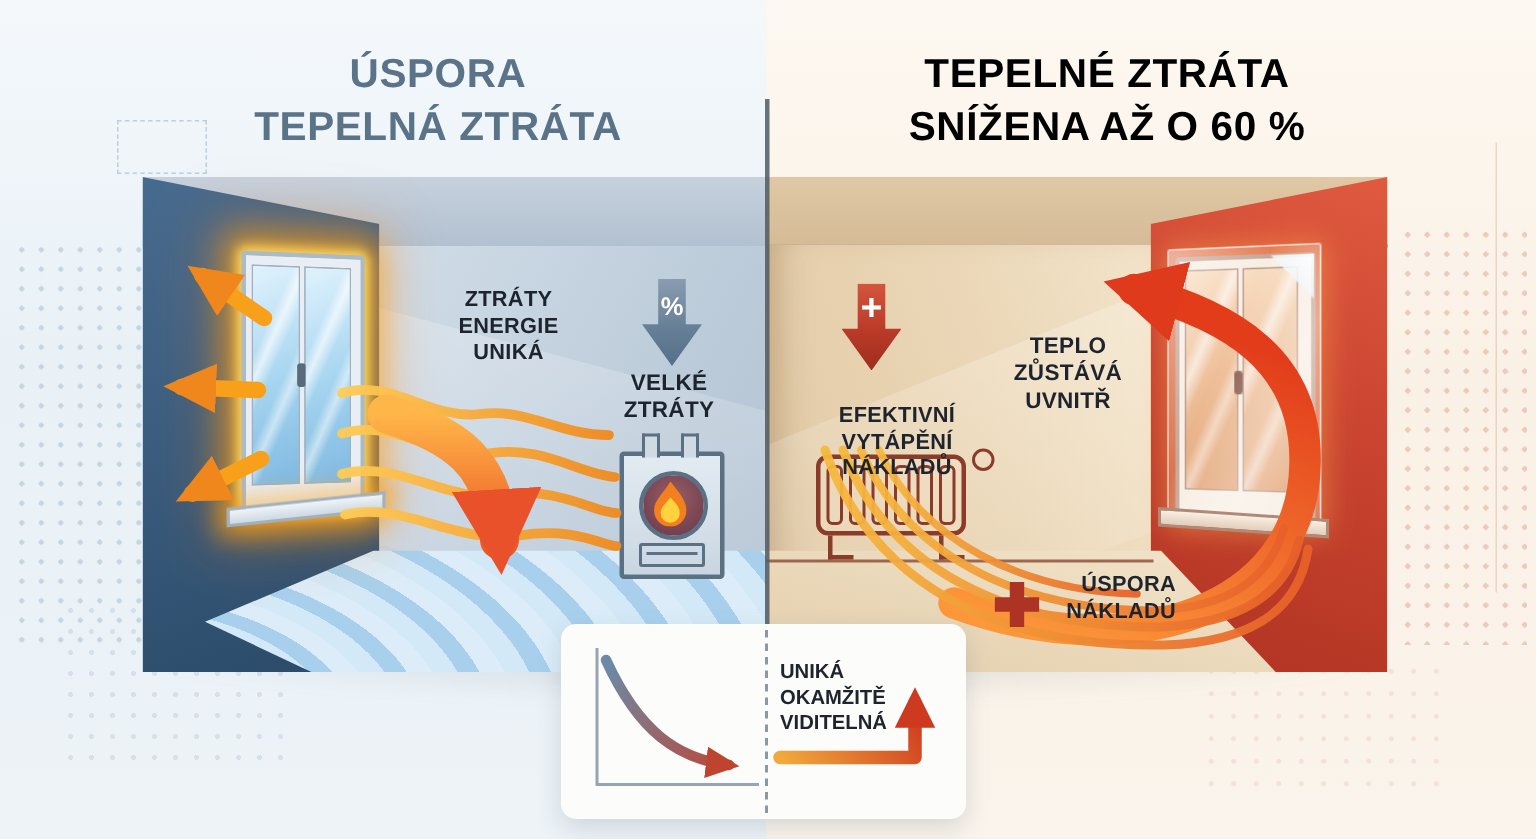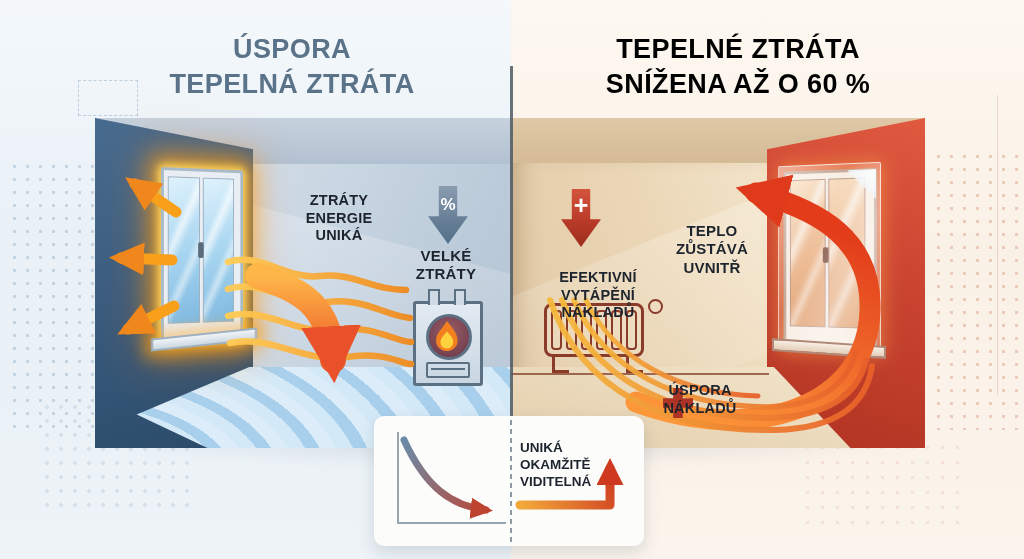--- a/index.html
+++ b/index.html
@@ -134,21 +134,21 @@
     clip-path:polygon(27% 0,73% 0,73% 52%,100% 52%,50% 100%,0 52%,27% 52%);}
   .pct-arrow{left:428px;top:186px;font-size:17px;padding-top:9px;box-sizing:border-box;
     background:linear-gradient(180deg,#8a9cb0 0%,#657e95 60%,#54708a 100%);}
   .plus-arrow{left:561px;top:189px;font-size:25px;line-height:1;padding-top:4px;box-sizing:border-box;
     background:linear-gradient(180deg,#d4553d 0%,#b93a28 55%,#9e2d1d 100%);}
   .lbl{z-index:6;font-weight:bold;font-size:14.5px;line-height:1.22;color:#1e242e;text-align:center;letter-spacing:.2px;}
   .lbl-energy{left:287px;top:192px;width:104px;}
   .lbl-velke{left:407px;top:247px;width:78px;font-size:15px;}
   .lbl-efektivni{left:549px;top:245px;width:98px;margin-top:24px;}
   .lbl-teplo{left:664px;top:222px;width:96px;font-size:15px;}
-  .lbl-uspora{left:657px;top:382px;width:86px;text-align:center;}
+  .lbl-uspora{left:698px;top:382px;width:86px;text-align:right;}
   .plus-icon{left:663px;top:388px;width:30px;height:30px;background:#ad3425;z-index:6;
     clip-path:polygon(34% 0,66% 0,66% 34%,100% 34%,100% 66%,66% 66%,66% 100%,34% 100%,34% 66%,0 66%,0 34%,34% 34%);}
   
   .chartbox{left:374px;top:416px;width:270px;height:130px;background:#fcfcfa;border-radius:10px;
     box-shadow:0 6px 16px rgba(80,100,120,.20);z-index:8;}
   .box-label{position:absolute;left:146px;top:24px;width:86px;font-weight:bold;font-size:13.5px;
     line-height:1.25;color:#1e242e;}
   
   .fx{left:0;top:0;width:1024px;height:559px;z-index:4;pointer-events:none;}
 </style>

